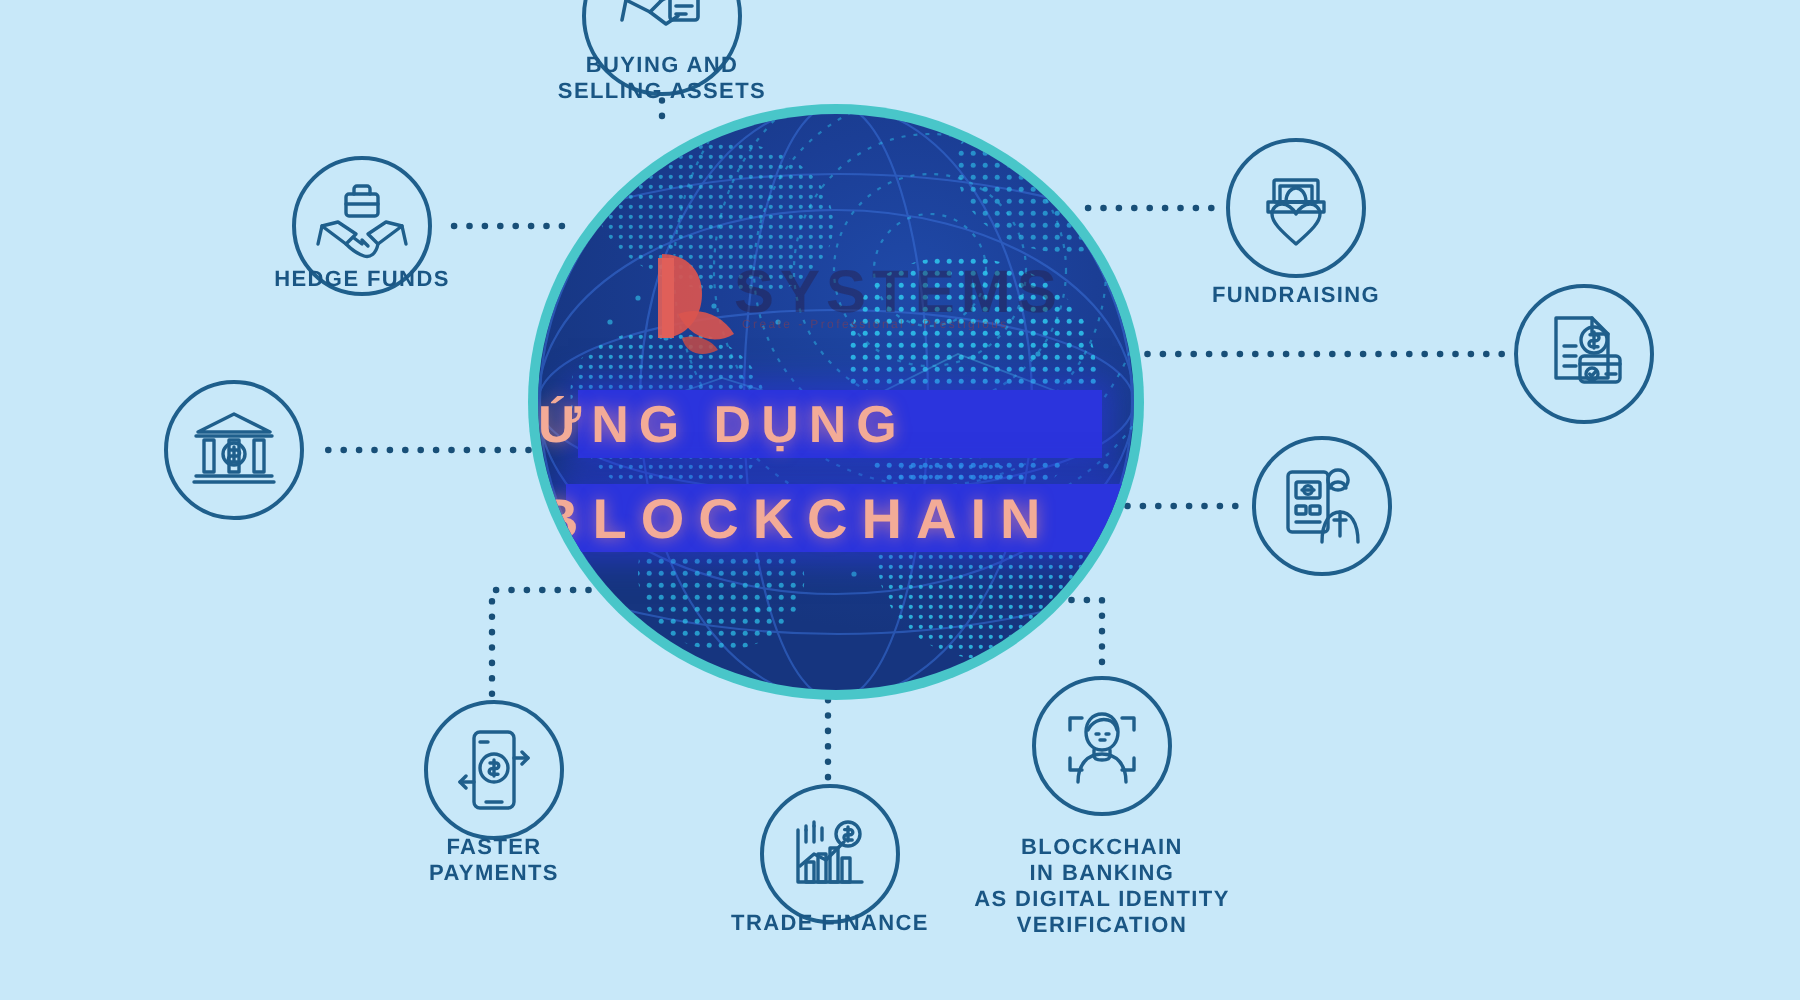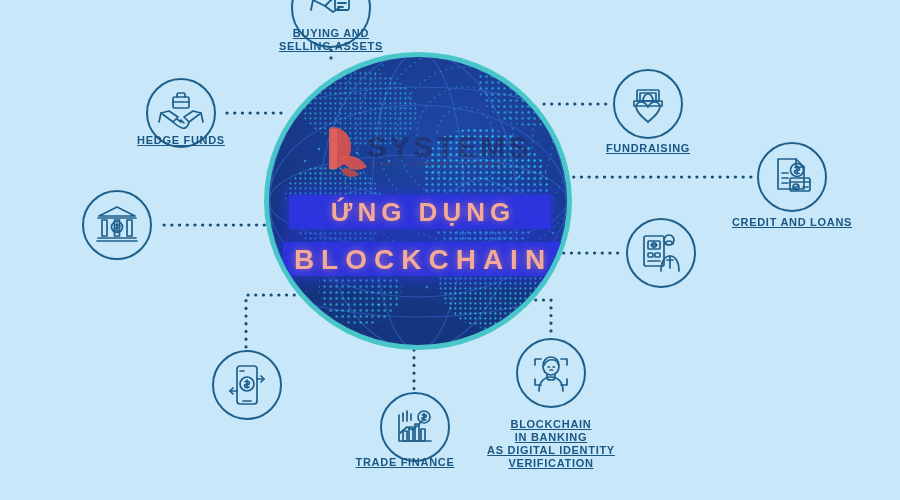--- a/index.html
+++ b/index.html
@@ -83,21 +83,21 @@
   .title-band {
     position: absolute;
     background: #2b34dd;
     box-shadow: 0 0 14px 5px rgba(43,52,221,0.55);
   }
   .band1 { left: 20px; top: 138px; width: 262px; height: 34px; }
   .band2 { left: 14px; top: 185px; width: 280px; height: 34px; }
   .title-text {
     position: absolute;
     width: 308px;
-    text-align: center;
+    text-align: left;
     color: #f3ab97;
     font-weight: bold;
     font-family: "Liberation Sans", sans-serif;
     text-shadow: 0 0 8px rgba(255,150,130,0.65);
   }
   .t1 { left: 0; top: 140px; font-size: 26px; letter-spacing: 5px; }
   .t2 { left: 0; top: 187px; font-size: 28px; letter-spacing: 7px; }
 
   
   .node { position: absolute; }
@@ -112,21 +112,20 @@
     position: absolute;
     text-align: center;
     color: #1a5684;
     font-weight: bold;
     font-size: 11px;
     letter-spacing: 0.7px;
     line-height: 13px;
     font-family: "Liberation Sans", sans-serif;
     white-space: pre-line;
     text-transform: uppercase;
-    text-decoration: underline;
   }
   .icon-svg { position: absolute; }
 </style>
 </head>
 <body>
 
 <div id="stage">
 
   <svg id="connectors" viewBox="0 0 900 500" width="900" height="500">
     <g fill="none" stroke="#184f78" stroke-width="3.2" stroke-linecap="round" stroke-dasharray="0.1 7.6">
@@ -289,37 +288,39 @@
     <svg class="icon-svg" style="left:11px; top:11px;" width="48" height="48" viewBox="0 0 48 48" fill="none" stroke="#1f5f8c" stroke-width="1.7" stroke-linecap="round" stroke-linejoin="round">
       <rect x="14" y="5" width="20" height="38" rx="3"></rect>
       <path d="M20,40 h8"></path>
       <path d="M17,10 h4"></path>
       <circle cx="24" cy="23" r="7"></circle>
       <path d="M24,19 v8 M22,20.5 h3 a1.4,1.4 0 0 1 0,2.8 h-2 a1.4,1.4 0 0 0 0,2.8 h3"></path>
       <path d="M10,27 l-3,3 l3,3 M38,21 l3,-3 l-3,-3"></path>
       <path d="M7,30 h7 M41,18 h-7"></path>
     </svg>
   </div>
+  <div class="node-label" style="left:187px; top:418px; width:120px;">FASTER
+PAYMENTS</div>
 
   <div class="node" style="left:380px; top:392px; width:70px; height:70px;">
     <div class="node-circle" style="left:0; top:0; width:70px; height:70px;"></div>
     <svg class="icon-svg" style="left:11px; top:11px;" width="48" height="48" viewBox="0 0 48 48" fill="none" stroke="#1f5f8c" stroke-width="1.7" stroke-linecap="round" stroke-linejoin="round">
       <path d="M8,38 h32 M8,38 V12"></path>
       <rect x="12" y="28" width="4" height="10"></rect>
       <rect x="18" y="24" width="4" height="14"></rect>
       <rect x="24" y="21" width="4" height="17"></rect>
       <rect x="30" y="26" width="4" height="12"></rect>
       <path d="M9,30 L16,24 L22,27 L31,18"></path>
       <circle cx="33" cy="14" r="6"></circle>
       <path d="M33,10.5 v7 M31.3,11.8 h2.8 a1.3,1.3 0 0 1 0,2.6 h-1.8 a1.3,1.3 0 0 0 0,2.6 h2.8"></path>
       <path d="M12,10 v8 M16,8 v10 M20,11 v6"></path>
       <path d="M12,12 h0.01 M16,10 h0.01"></path>
     </svg>
   </div>
-  <div class="node-label" style="left:339px; top:456px; width:132px;">TRADE FINANCE</div>
+  <div class="node-label" style="left:349px; top:456px; width:132px;">TRADE FINANCE</div>
 
   <div class="node" style="left:516px; top:338px; width:70px; height:70px;">
     <div class="node-circle" style="left:0; top:0; width:70px; height:70px;"></div>
     <svg class="icon-svg" style="left:11px; top:11px;" width="48" height="48" viewBox="0 0 48 48" fill="none" stroke="#1f5f8c" stroke-width="1.7" stroke-linecap="round" stroke-linejoin="round">
       <path d="M8,16 V10 h6 M40,16 V10 h-6 M8,30 v6 h6 M40,30 v6 h-6"></path>
       <path d="M24,8 C29,8 32,12 32,17 C32,22 29,26 24,26 C19,26 16,22 16,17 C16,12 19,8 24,8 Z"></path>
       <path d="M17,16 C19,12 23,10 27,11 C29.5,11.6 31,13.5 31.5,16"></path>
       <path d="M21,18 h1.5 M26,18 h1.5"></path>
       <path d="M23,21 h2.5"></path>
       <path d="M12,42 C12,33 17,28 24,28 C31,28 36,33 36,42"></path>
@@ -356,21 +357,20 @@
       <path d="M14,20 h6 M14,25 h6 M14,30 h6"></path>
       <circle cx="29" cy="17" r="6.5"></circle>
       <path d="M29,13 v8 M27,14.4 h3 a1.5,1.5 0 0 1 0,3 h-2 a1.5,1.5 0 0 0 0,3 h3"></path>
       <rect x="22" y="25" width="20" height="13" rx="2"></rect>
       <path d="M22,29 h20"></path>
       <circle cx="28" cy="34" r="3"></circle>
       <path d="M26.8,34 l1,1 l2,-2.2"></path>
       <path d="M35,34 h5"></path>
     </svg>
   </div>
-  <div class="node-label" style="left:722px; top:216px; width:140px;">CREDIT AND LOANS</div>
 
   <div class="node" style="left:613px; top:69px; width:70px; height:70px;">
     <div class="node-circle" style="left:0; top:0; width:70px; height:70px;"></div>
     <svg class="icon-svg" style="left:11px; top:11px;" width="48" height="48" viewBox="0 0 48 48" fill="none" stroke="#1f5f8c" stroke-width="1.7" stroke-linecap="round" stroke-linejoin="round">
       <rect x="13" y="10" width="22" height="11" rx="1"></rect>
       <path d="M16,13 h16 v8 h-16 Z"></path>
       <path d="M19,21 C19,16 22,14 24,14 C26,14 29,16 29,21"></path>
       <path d="M10,21 h28 v5 h-28 Z"></path>
       <path d="M24,42 C16,35 12,31 12,27 C12,24 14.5,22 17,22 C19.5,22 22.5,24 24,27
                C25.5,24 28.5,22 31,22 C33.5,22 36,24 36,27 C36,31 32,35 24,42 Z"></path>

